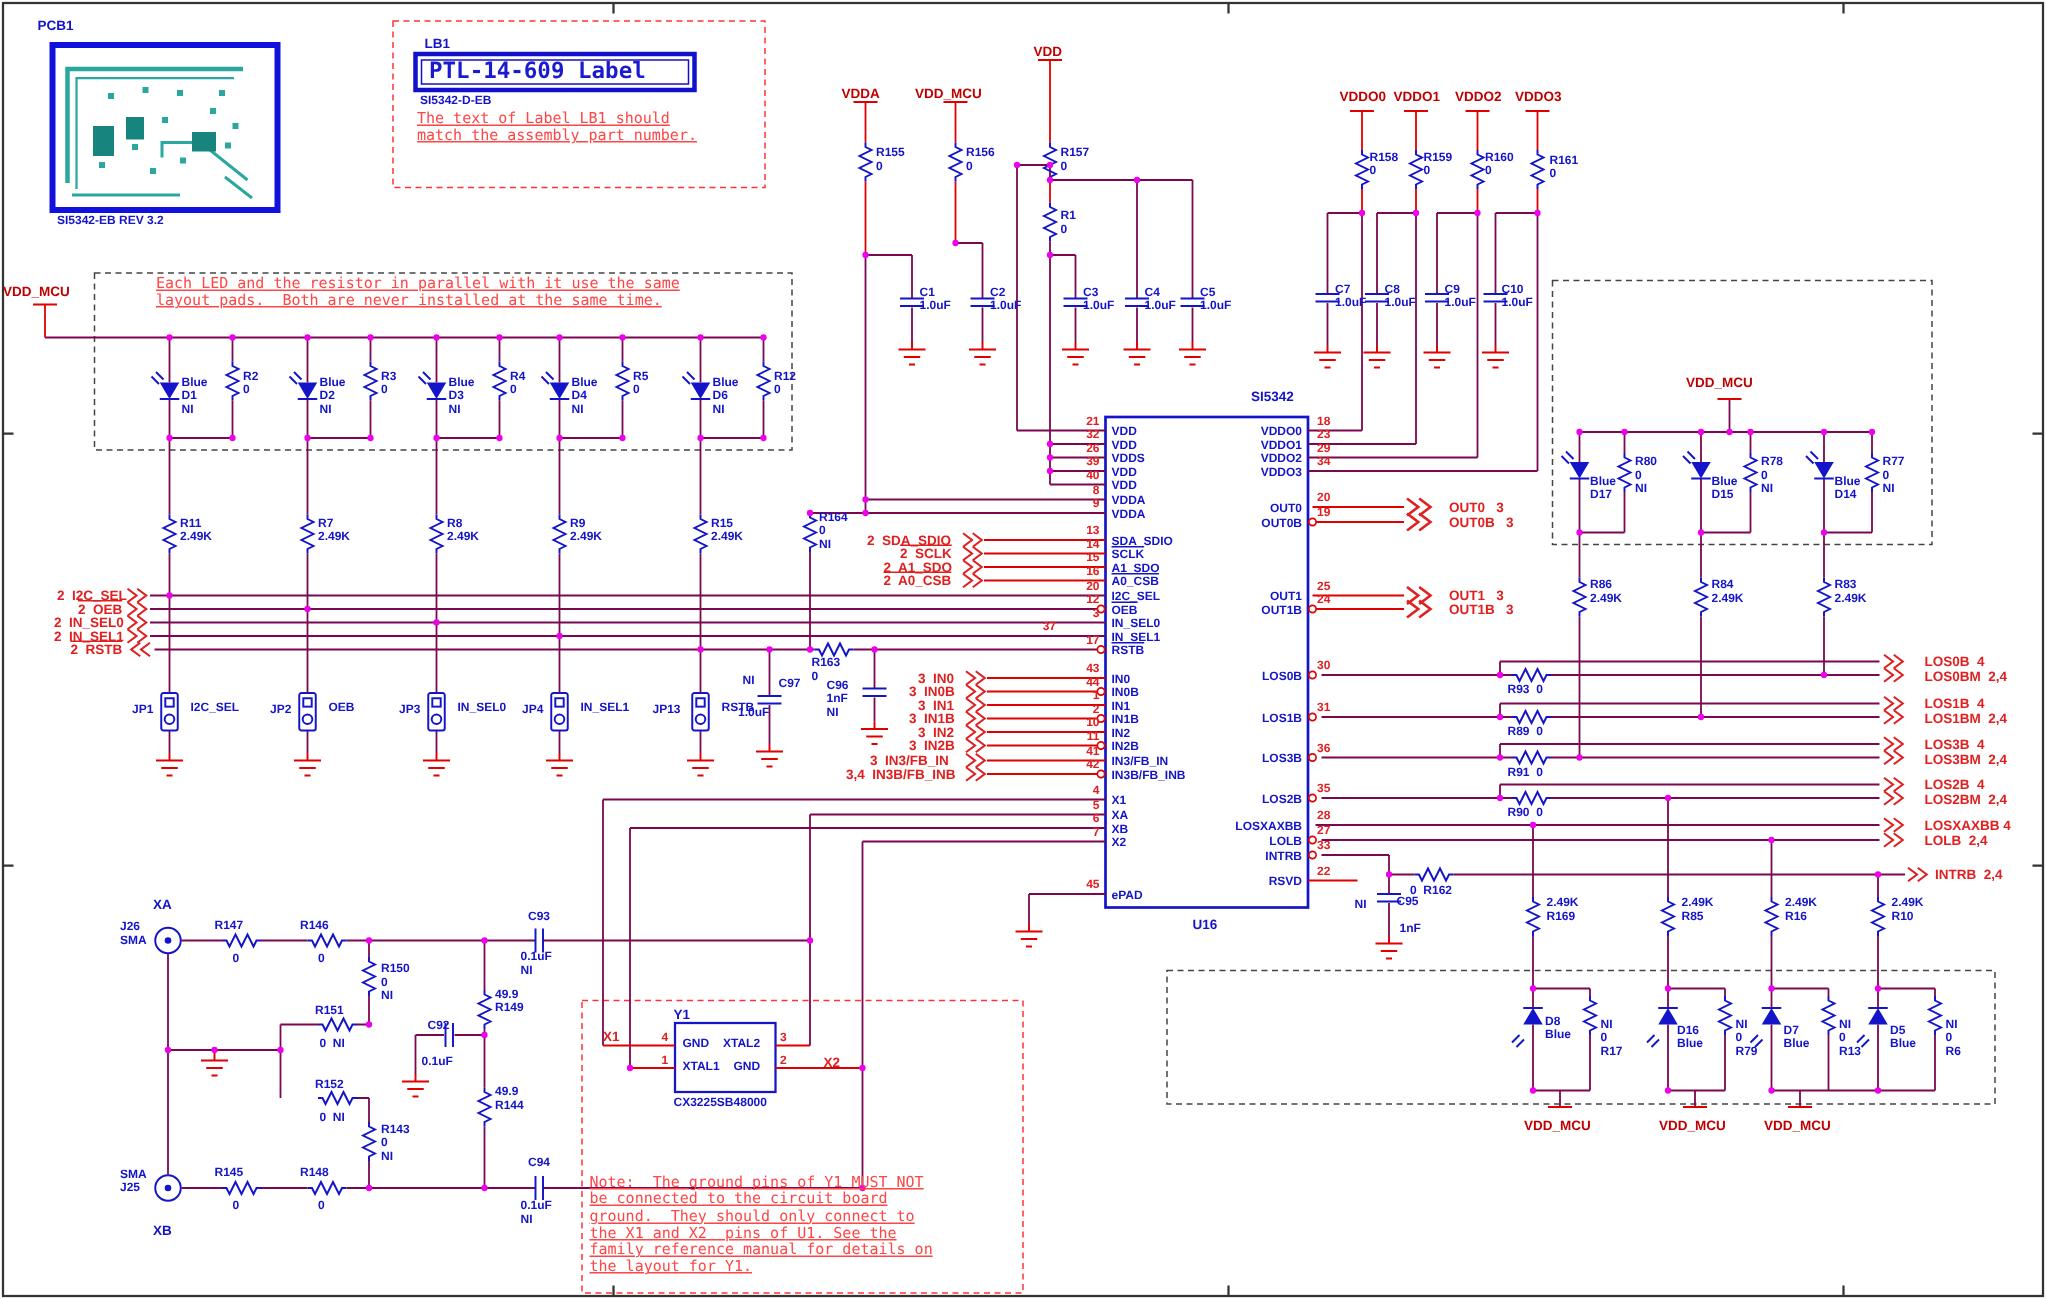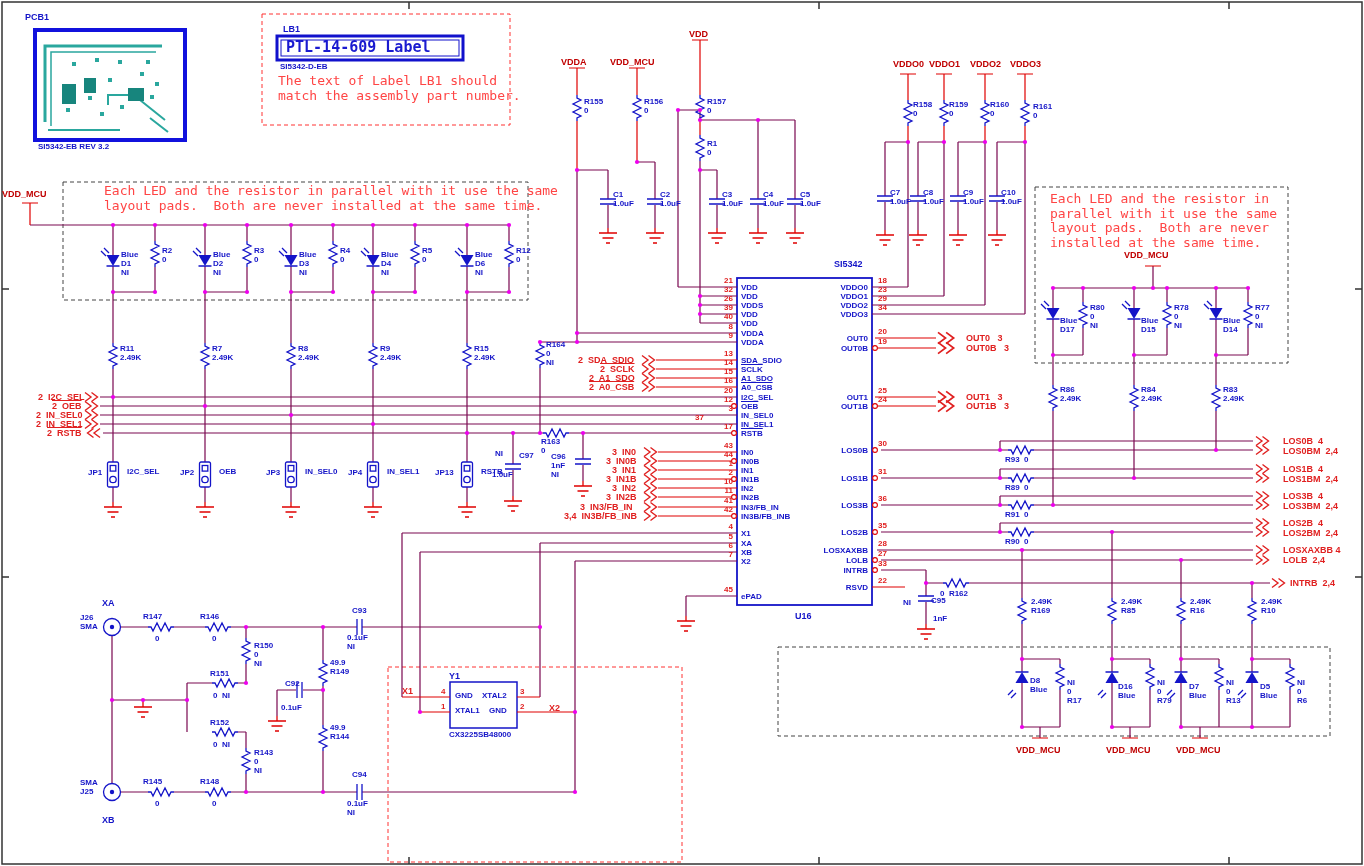--- a/index.html
+++ b/index.html
@@ -5,21 +5,21 @@
   html,body{margin:0;padding:0;background:#fff;}
   #canvas{position:relative;width:1364px;height:866px;background:#fff;overflow:hidden;
           font-family:"Liberation Sans",sans-serif;}
   #canvas span{position:absolute;white-space:pre;line-height:1.13;}
   .t{font-weight:bold;color:#1414c8;font-size:8px;}
   .t9{font-weight:bold;color:#1414c8;font-size:9px;}
   .p{font-weight:bold;color:#1414c8;font-size:8px;}
   .q{font-weight:bold;color:#e02020;font-size:8px;}
   .s{font-weight:bold;color:#e02020;font-size:9px;}
   .v{font-weight:bold;color:#c00000;font-size:9px;}
-  .n{font-family:"DejaVu Sans Mono",monospace;color:#ff4545;font-size:13px;line-height:1.18;}
+  .n{font-family:"DejaVu Sans Mono",monospace;color:#ff4545;font-size:10px;line-height:1.18;text-decoration:underline;}
   .c{font-family:"DejaVu Sans Mono",monospace;font-weight:bold;color:#1a1ad0;font-size:15px;}
   .ol{text-decoration:overline;}
   svg{position:absolute;left:0;top:0;}
   .wm{stroke:#7a0850;stroke-width:1.2;fill:none;}
   .wr{stroke:#e00000;stroke-width:1.2;fill:none;}
   .cb{stroke:#1414c8;stroke-width:1.3;fill:none;}
   .f{fill:#1414c8;stroke:none;}
   .gl{stroke:#e00000;stroke-width:1.3;fill:none;}
   .ar{stroke:#e02020;stroke-width:1.4;fill:none;}
   .dt{fill:#ee00ee;}
@@ -617,24 +617,20 @@
 <span class="s" style="left:1290px;top:578px">INTRB  2,4</span>
 <span class="t" style="left:1005px;top:455px">R93  0</span>
 <span class="t" style="left:1005px;top:483px">R89  0</span>
 <span class="t" style="left:1005px;top:510px">R91  0</span>
 <span class="t" style="left:1005px;top:537px">R90  0</span>
 <span class="t" style="left:940px;top:589px">0  R162</span>
 <span class="t" style="left:903px;top:598px">NI</span>
 <span class="t" style="left:931px;top:596px">C95</span>
 <span class="t" style="left:933px;top:614px">1nF</span>
 
-<span class="n" style="left:1050px;top:192px">Each LED and the resistor in
-parallel with it use the same
-layout pads.  Both are never
-installed at the same time.</span>
 <span class="v" style="left:1124px;top:250px">VDD_MCU</span>
 <span class="t" style="left:1060px;top:316px">Blue
 D17</span>
 <span class="t" style="left:1090px;top:303px">R80
 0
 NI</span>
 <span class="t" style="left:1141px;top:316px">Blue
 D15</span>
 <span class="t" style="left:1174px;top:303px">R78
 0
@@ -725,13 +721,19 @@
 <span class="s" style="left:549px;top:703px">X2</span>
 <span class="q" style="left:441px;top:687px">4</span>
 <span class="q" style="left:520px;top:687px">3</span>
 <span class="q" style="left:441px;top:702px">1</span>
 <span class="q" style="left:520px;top:702px">2</span>
 <span class="p" style="left:455px;top:691px">GND</span>
 <span class="p" style="left:482px;top:691px">XTAL2</span>
 <span class="p" style="left:455px;top:706px">XTAL1</span>
 <span class="p" style="left:489px;top:706px">GND</span>
 <span class="t" style="left:449px;top:730px">CX3225SB48000</span>
+<span class="n" style="left:393px;top:783px">Note:  The ground pins of Y1 MUST NOT
+be connected to the circuit board
+ground.  They should only connect to
+the X1 and X2  pins of U1. See the
+family reference manual for details on
+the layout for Y1.</span>
 </div>
 
 </body></html>

